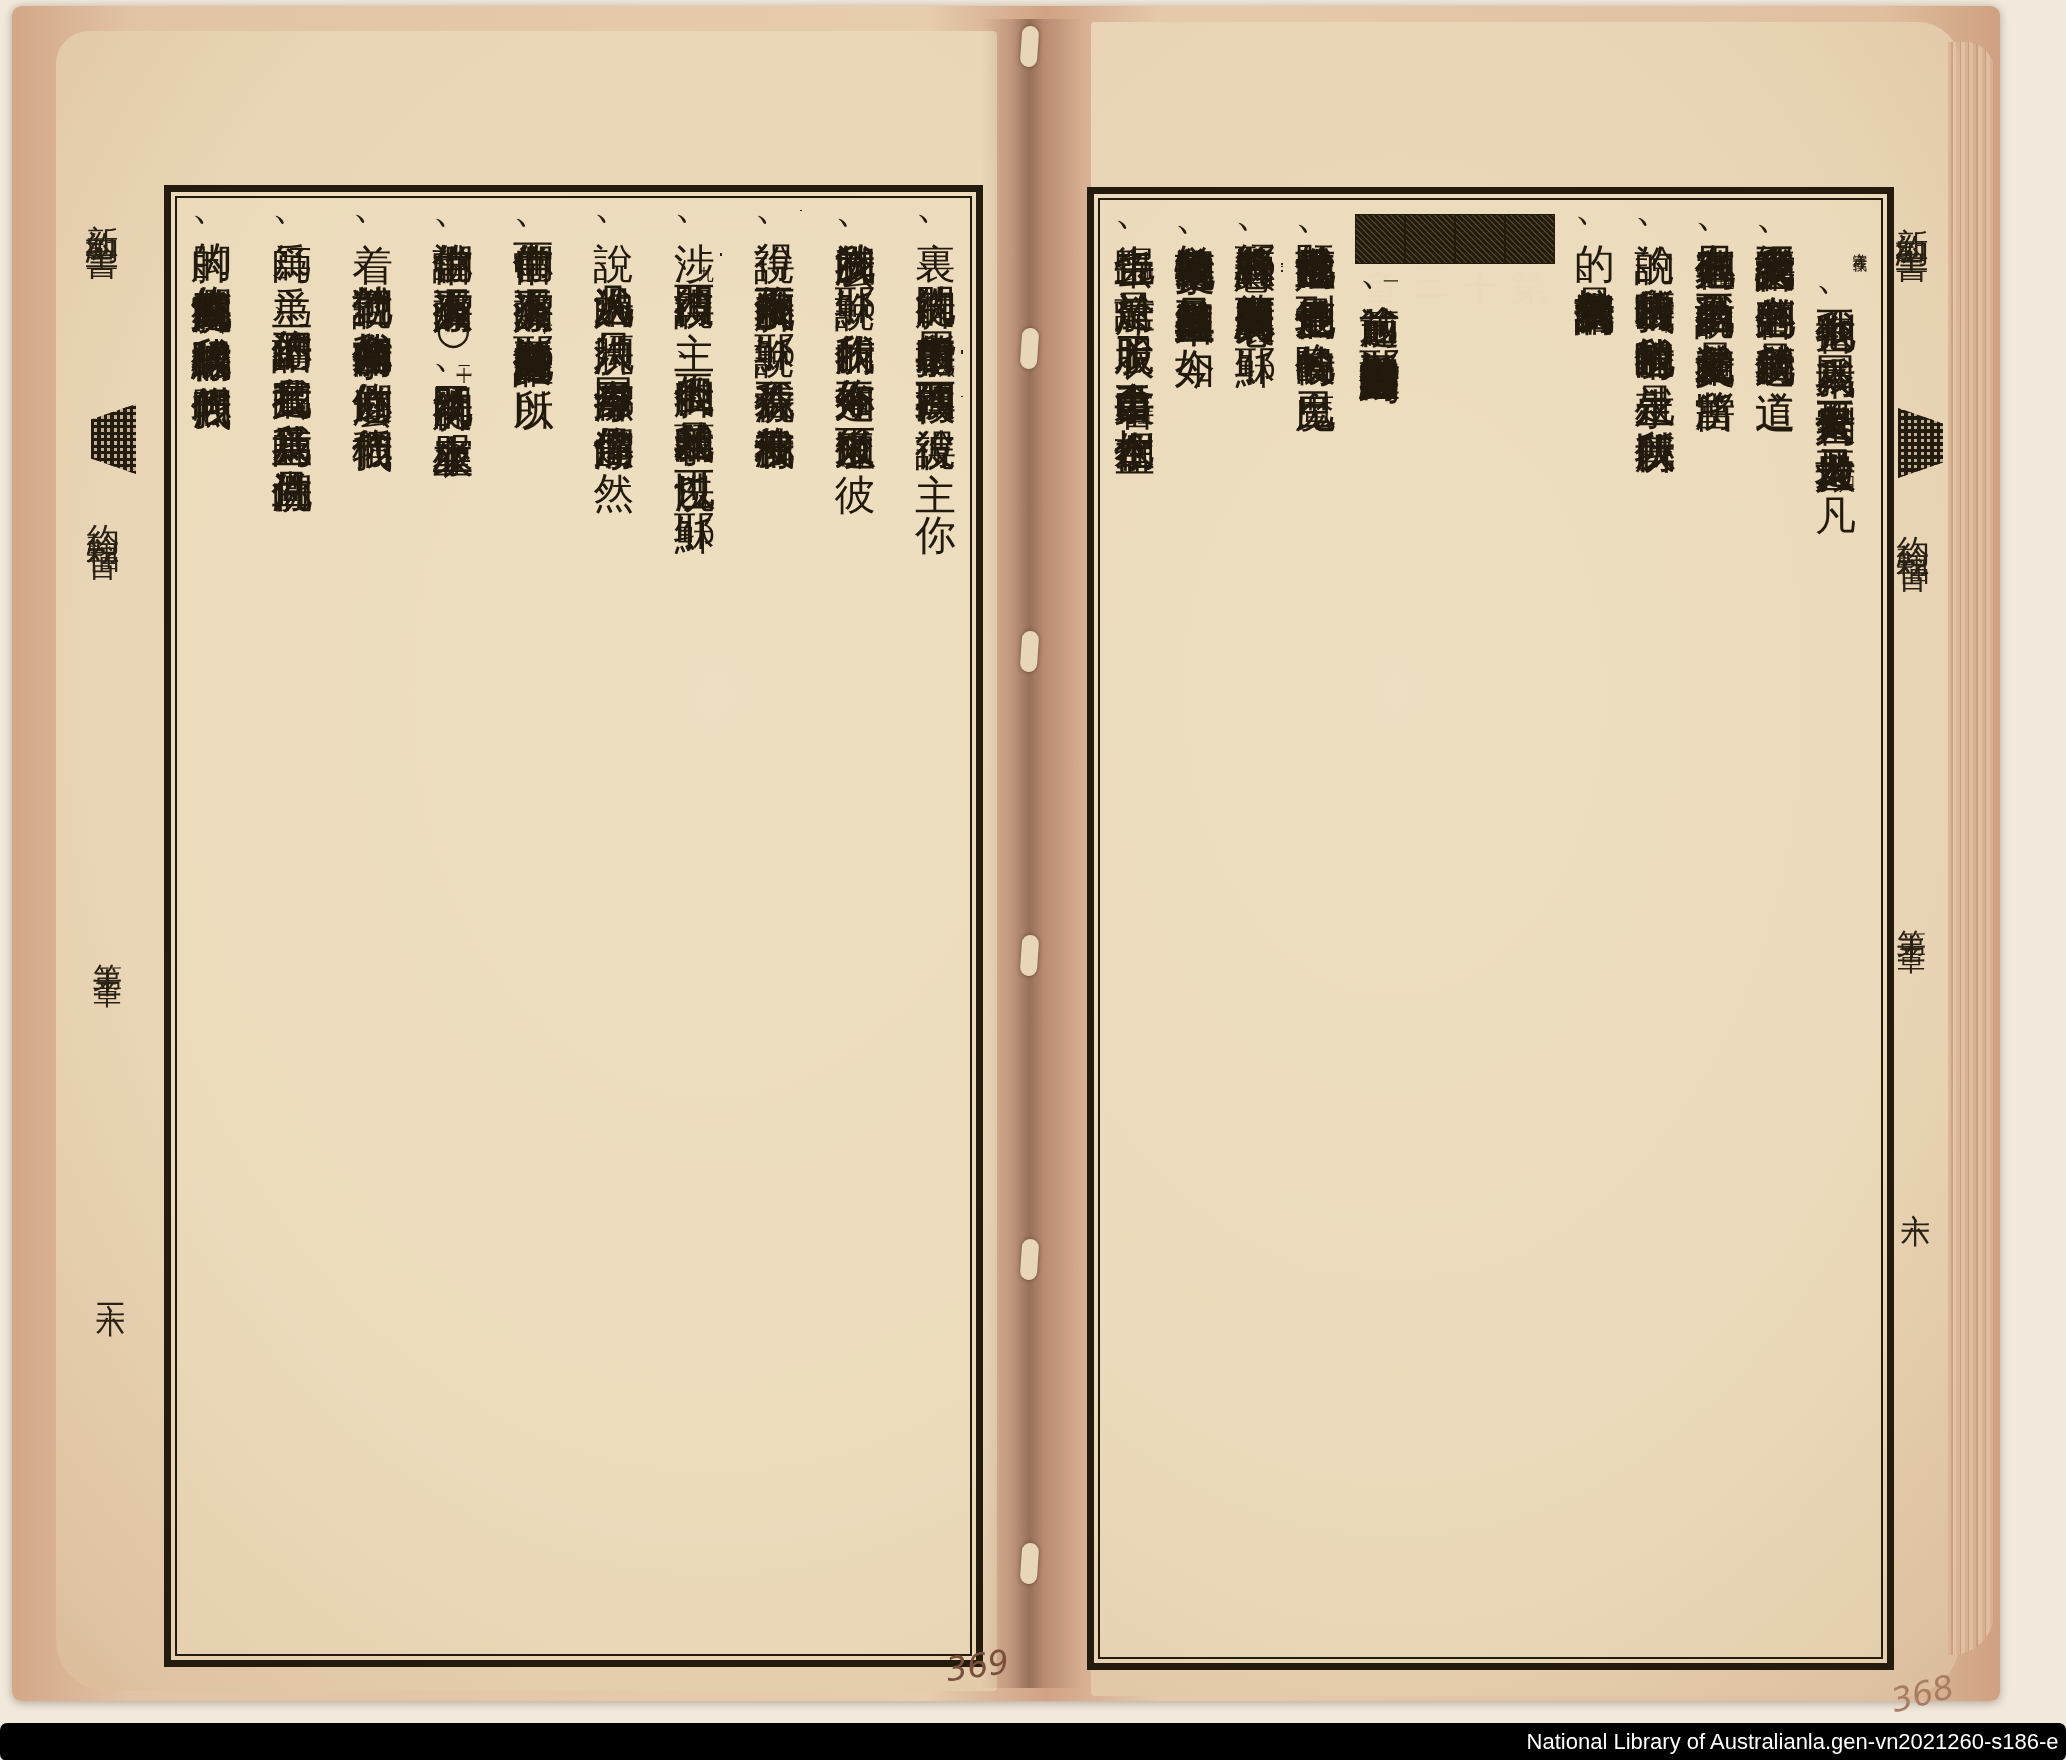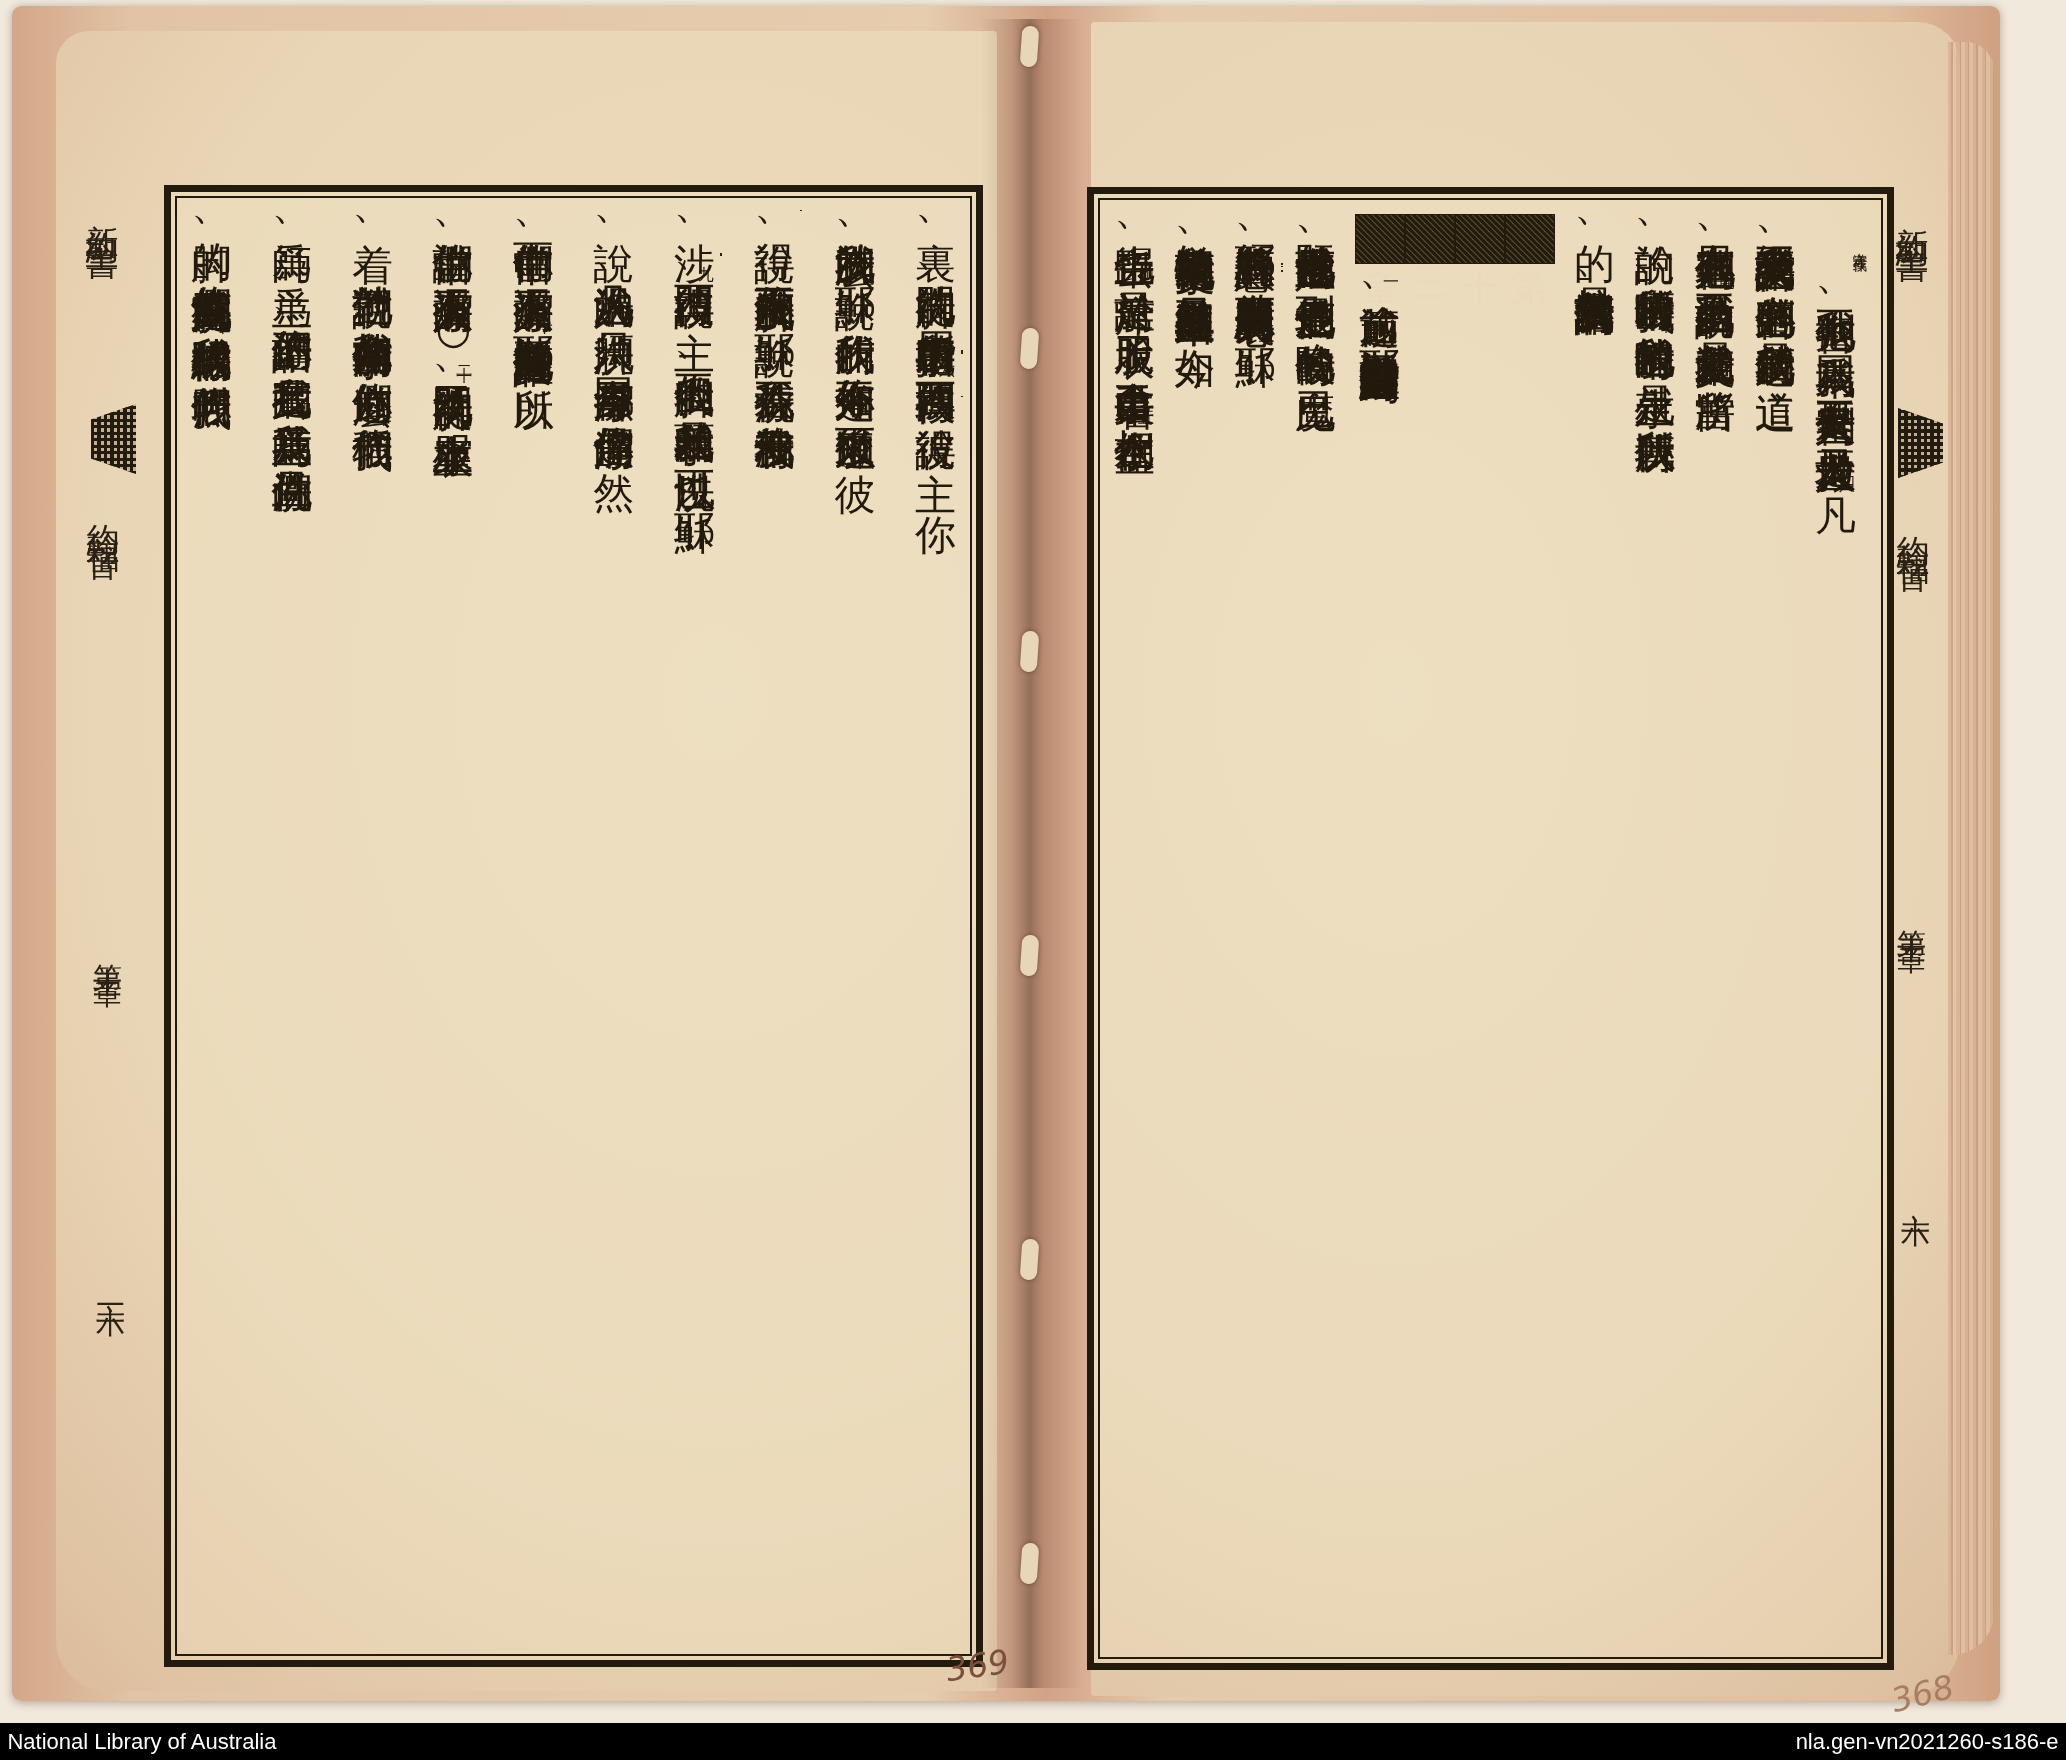--- a/index.html
+++ b/index.html
@@ -43,22 +43,22 @@
   .margin-label.small{font-size:29px;letter-spacing:4.6px;}
   .stamp{position:absolute;width:45px;height:70px;
        background:repeating-linear-gradient(0deg,#241b0f 0 3.3px,rgba(0,0,0,0) 3.3px 6.5px),
                   repeating-linear-gradient(90deg,#241b0f 0 3.3px,rgba(80,60,40,.25) 3.3px 6.5px);}
   .stamp-left{clip-path:polygon(0 22%,100% 0,100% 100%,0 78%);}
   .stamp-right{clip-path:polygon(0 0,100% 22%,100% 78%,0 100%);}
   .hw{position:absolute;font-family:"DejaVu Sans",sans-serif;font-style:italic;}
   .hw-left{left:946px;top:1646px;font-size:33px;color:#7a4f3c;transform:rotate(-8deg);}
   .hw-right{left:1891px;top:1674px;font-size:33px;color:#a87e62;transform:rotate(-14deg);}
   .footer{position:absolute;left:0;bottom:0;width:100%;height:38px;background:#000;color:#fff;
-       display:flex;justify-content:space-between;align-items:center;padding:0 7.4px;box-sizing:border-box;
-       font-family:"Liberation Sans","DejaVu Sans",sans-serif;font-size:22px;}
+       display:flex;justify-content:flex-end;align-items:center;padding:0 7.4px;box-sizing:border-box;
+       font-family:"Liberation Sans","DejaVu Sans",sans-serif;font-size:22px;border-radius:7px;}
 </style>
 </head>
 <body>
 
 <div class="stage">
 
   <div class="book">
     <div class="page page-left"></div>
     <div class="page page-right"></div>
   </div>

